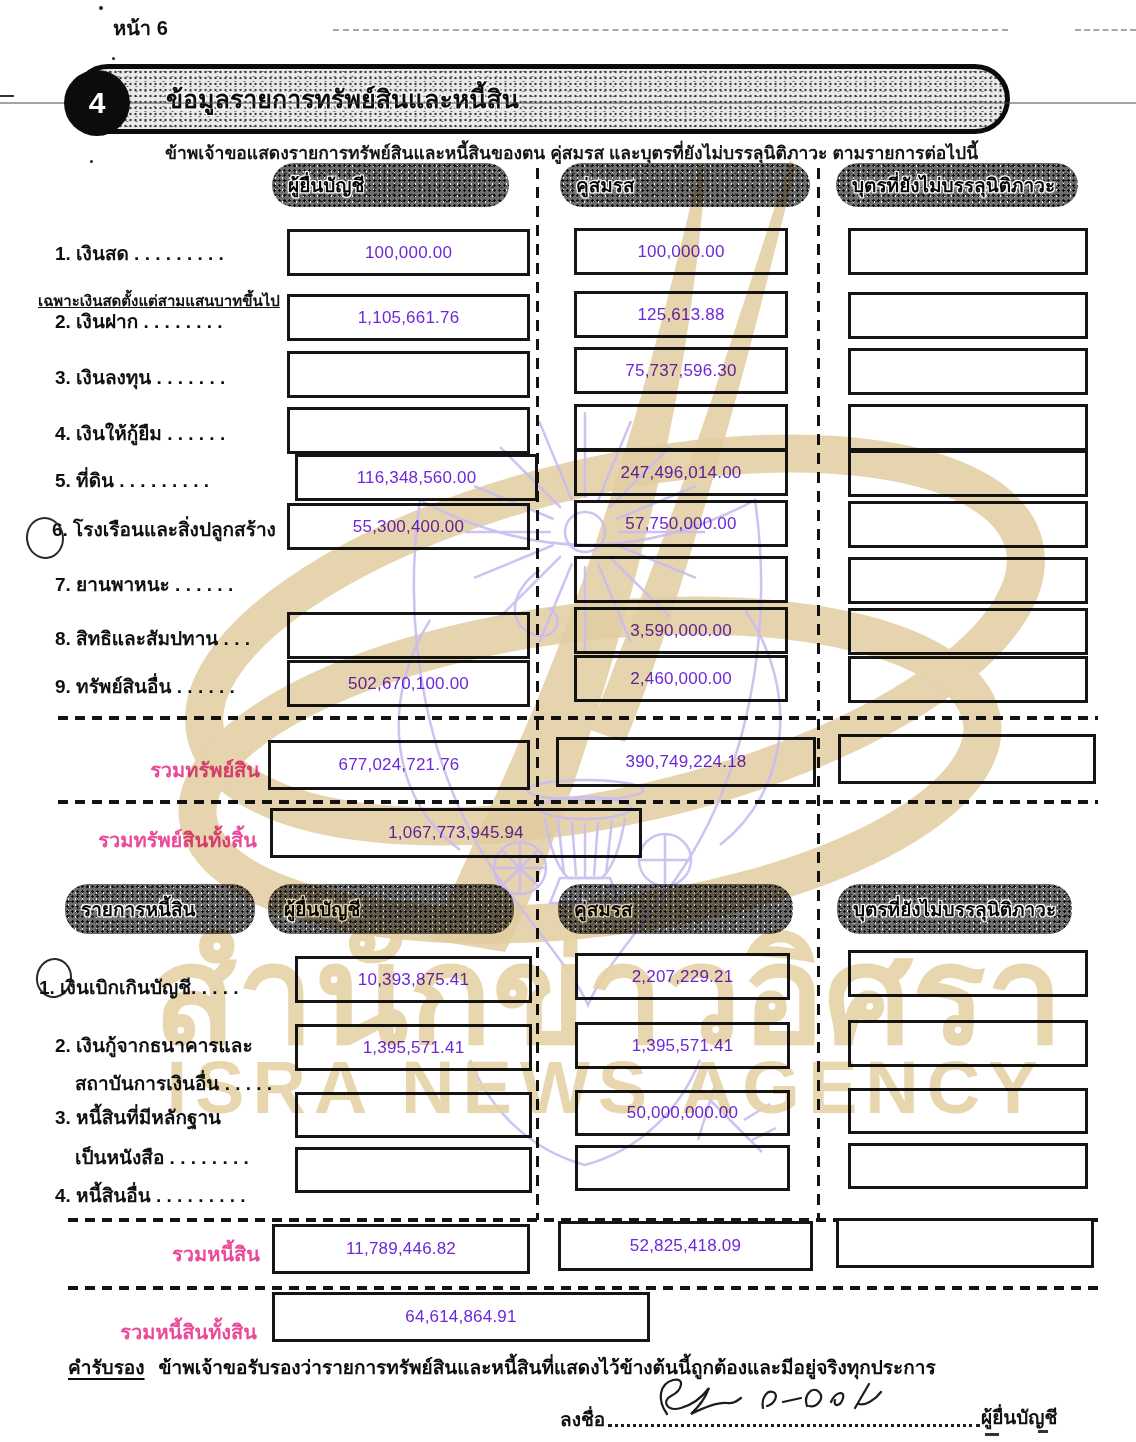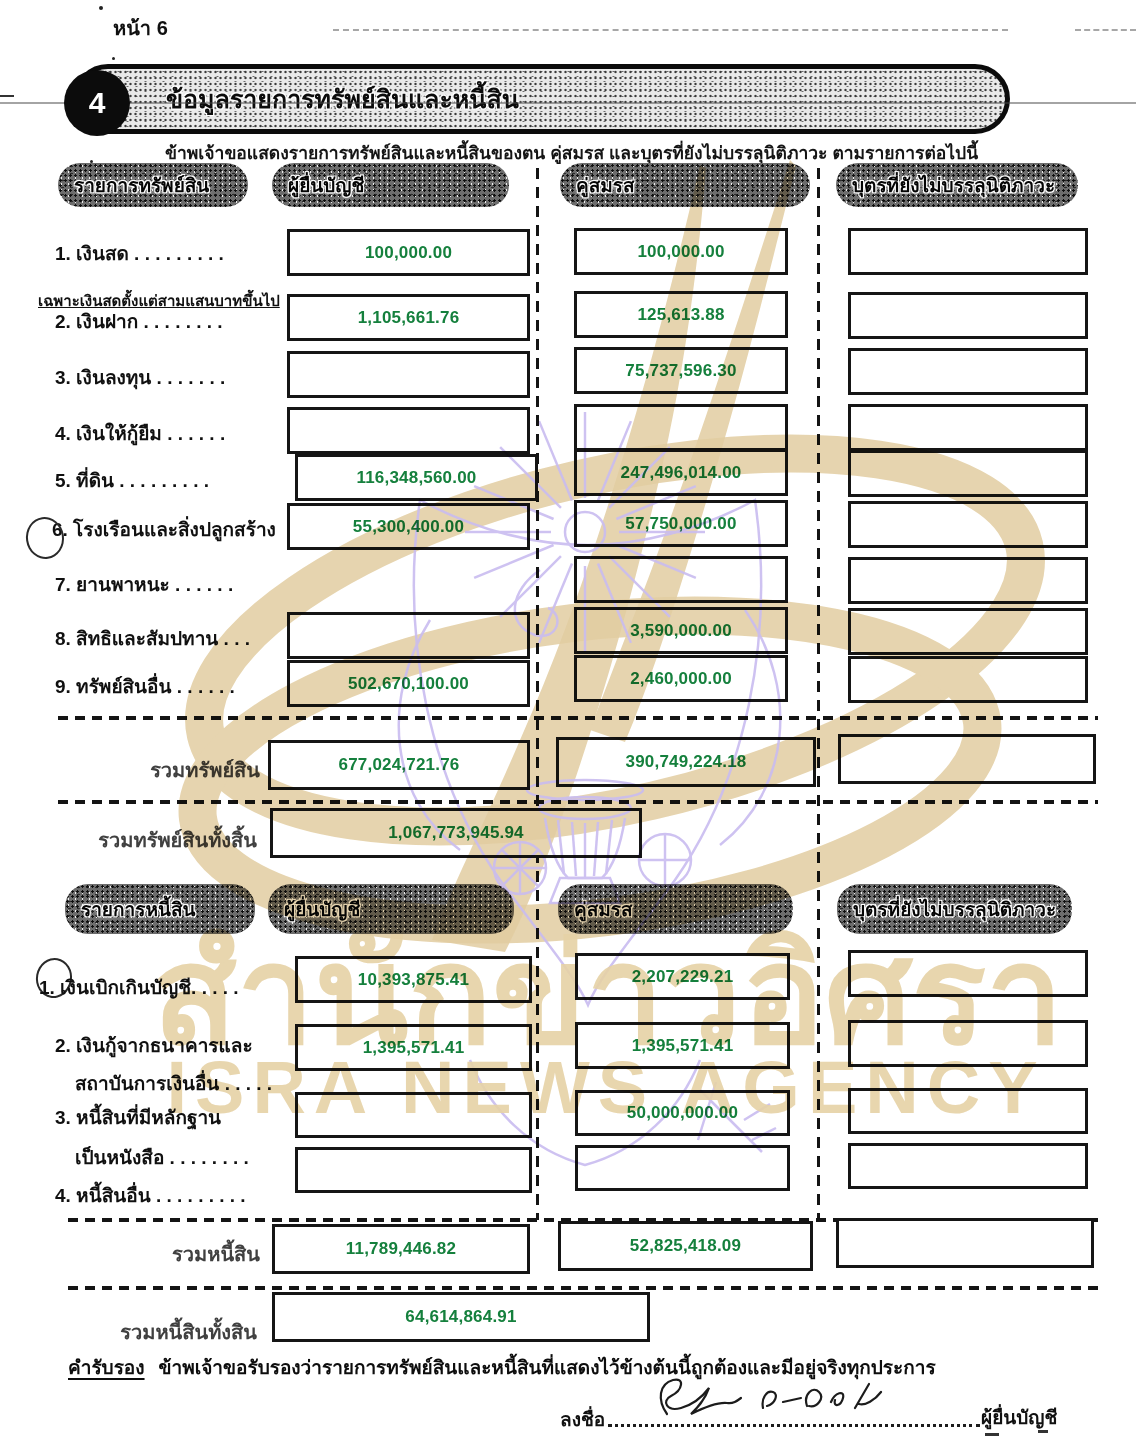--- a/index.html
+++ b/index.html
@@ -37,29 +37,29 @@
     background-image:radial-gradient(#0e0e0e 1px,transparent 1.4px),radial-gradient(#2b2b2b 1px,transparent 1.35px),radial-gradient(#ededed 0.9px,transparent 1.15px);
     background-size:5px 5px,9px 7px,7px 6px;
     display:flex;align-items:center;padding-left:16px;z-index:2;
     font-size:19px;font-weight:700;color:#050505;white-space:nowrap;
     text-shadow:-1px -1px 0 #fff,1px -1px 0 #fff,-1px 1px 0 #fff,1px 1px 0 #fff,0 0 4px #fff;
   }
   
   .vbox{
     position:absolute;height:47px;background:#fff;border:3px solid #151515;box-sizing:border-box;
     display:flex;align-items:center;justify-content:center;
-    font-size:17px;font-weight:700;color:#15803d;z-index:2;letter-spacing:0.2px;
+    font-size:17px;font-weight:400;color:#6d28d9;z-index:2;letter-spacing:0.2px;
   }
   .tall{height:50px;}
   .c1{left:287px;width:243px;}
   .c2{left:574px;width:214px;}
   .c3{left:848px;width:240px;}
   .lab{position:absolute;font-size:19px;font-weight:700;color:#101010;white-space:nowrap;z-index:2;}
   .lab-sm{font-size:15px;}
-  .total-lab{position:absolute;font-size:20px;font-weight:700;color:#404040;text-align:right;width:175px;z-index:2;white-space:nowrap;}
+  .total-lab{position:absolute;font-size:20px;font-weight:700;color:#ec4899;text-align:right;width:175px;z-index:2;white-space:nowrap;}
   
   .hsep{position:absolute;height:4px;z-index:1;
     background-image:repeating-linear-gradient(90deg,#141414 0 10px,transparent 10px 17px);}
   .vsep{position:absolute;width:3px;z-index:1;
     background-image:repeating-linear-gradient(180deg,#141414 0 11px,transparent 11px 19px);}
   .scanline{position:absolute;left:0;top:102px;width:1136px;height:2px;background:#4a4a4a;opacity:.5;z-index:3;}
   .faint-dash{position:absolute;border-top:2px dashed #8a8a8a;opacity:.75;z-index:1;}
   .dot{position:absolute;background:#222;border-radius:50%;z-index:1;}
   .hand-circle{position:absolute;border:2.5px solid #2a2a2a;border-radius:50%;background:transparent;z-index:2;}
   .mark{position:absolute;background:#333;z-index:1;}
@@ -90,21 +90,20 @@
   <div class="banner">
     <div class="banner-title">ข้อมูลรายการทรัพย์สินและหนี้สิน</div>
   </div>
   <div class="num-circle">4</div>
 
   <div class="subtitle">ข้าพเจ้าขอแสดงรายการทรัพย์สินและหนี้สินของตน  คู่สมรส  และบุตรที่ยังไม่บรรลุนิติภาวะ  ตามรายการต่อไปนี้</div>
 
   <div class="vsep" style="left:536px;top:168px;height:1052px;"></div>
   <div class="vsep" style="left:817px;top:168px;height:1052px;"></div>
 
-  <div class="pill" style="left:58px;top:163px;width:190px;">รายการทรัพย์สิน</div>
   <div class="pill" style="left:272px;top:163px;width:237px;">ผู้ยื่นบัญชี</div>
   <div class="pill" style="left:560px;top:163px;width:250px;">คู่สมรส</div>
   <div class="pill" style="left:836px;top:163px;width:242px;">บุตรที่ยังไม่บรรลุนิติภาวะ</div>
 
   <div class="lab" style="left:55px;top:238px;">1. เงินสด  .  .  .  .  .  .  .  .  .</div>
   <div class="lab lab-sm" style="left:38px;top:289px;text-decoration:underline;">เฉพาะเงินสดตั้งแต่สามแสนบาทขึ้นไป</div>
   <div class="lab" style="left:55px;top:306px;">2. เงินฝาก  .  .  .  .  .  .  .  .</div>
   <div class="lab" style="left:55px;top:362px;">3.  เงินลงทุน  .  .  .  .  .  .  .</div>
   <div class="lab" style="left:55px;top:418px;">4.  เงินให้กู้ยืม  .  .  .  .  .  .</div>
   <div class="lab" style="left:55px;top:465px;">5.  ที่ดิน  .  .  .  .  .  .  .  .  .</div>

